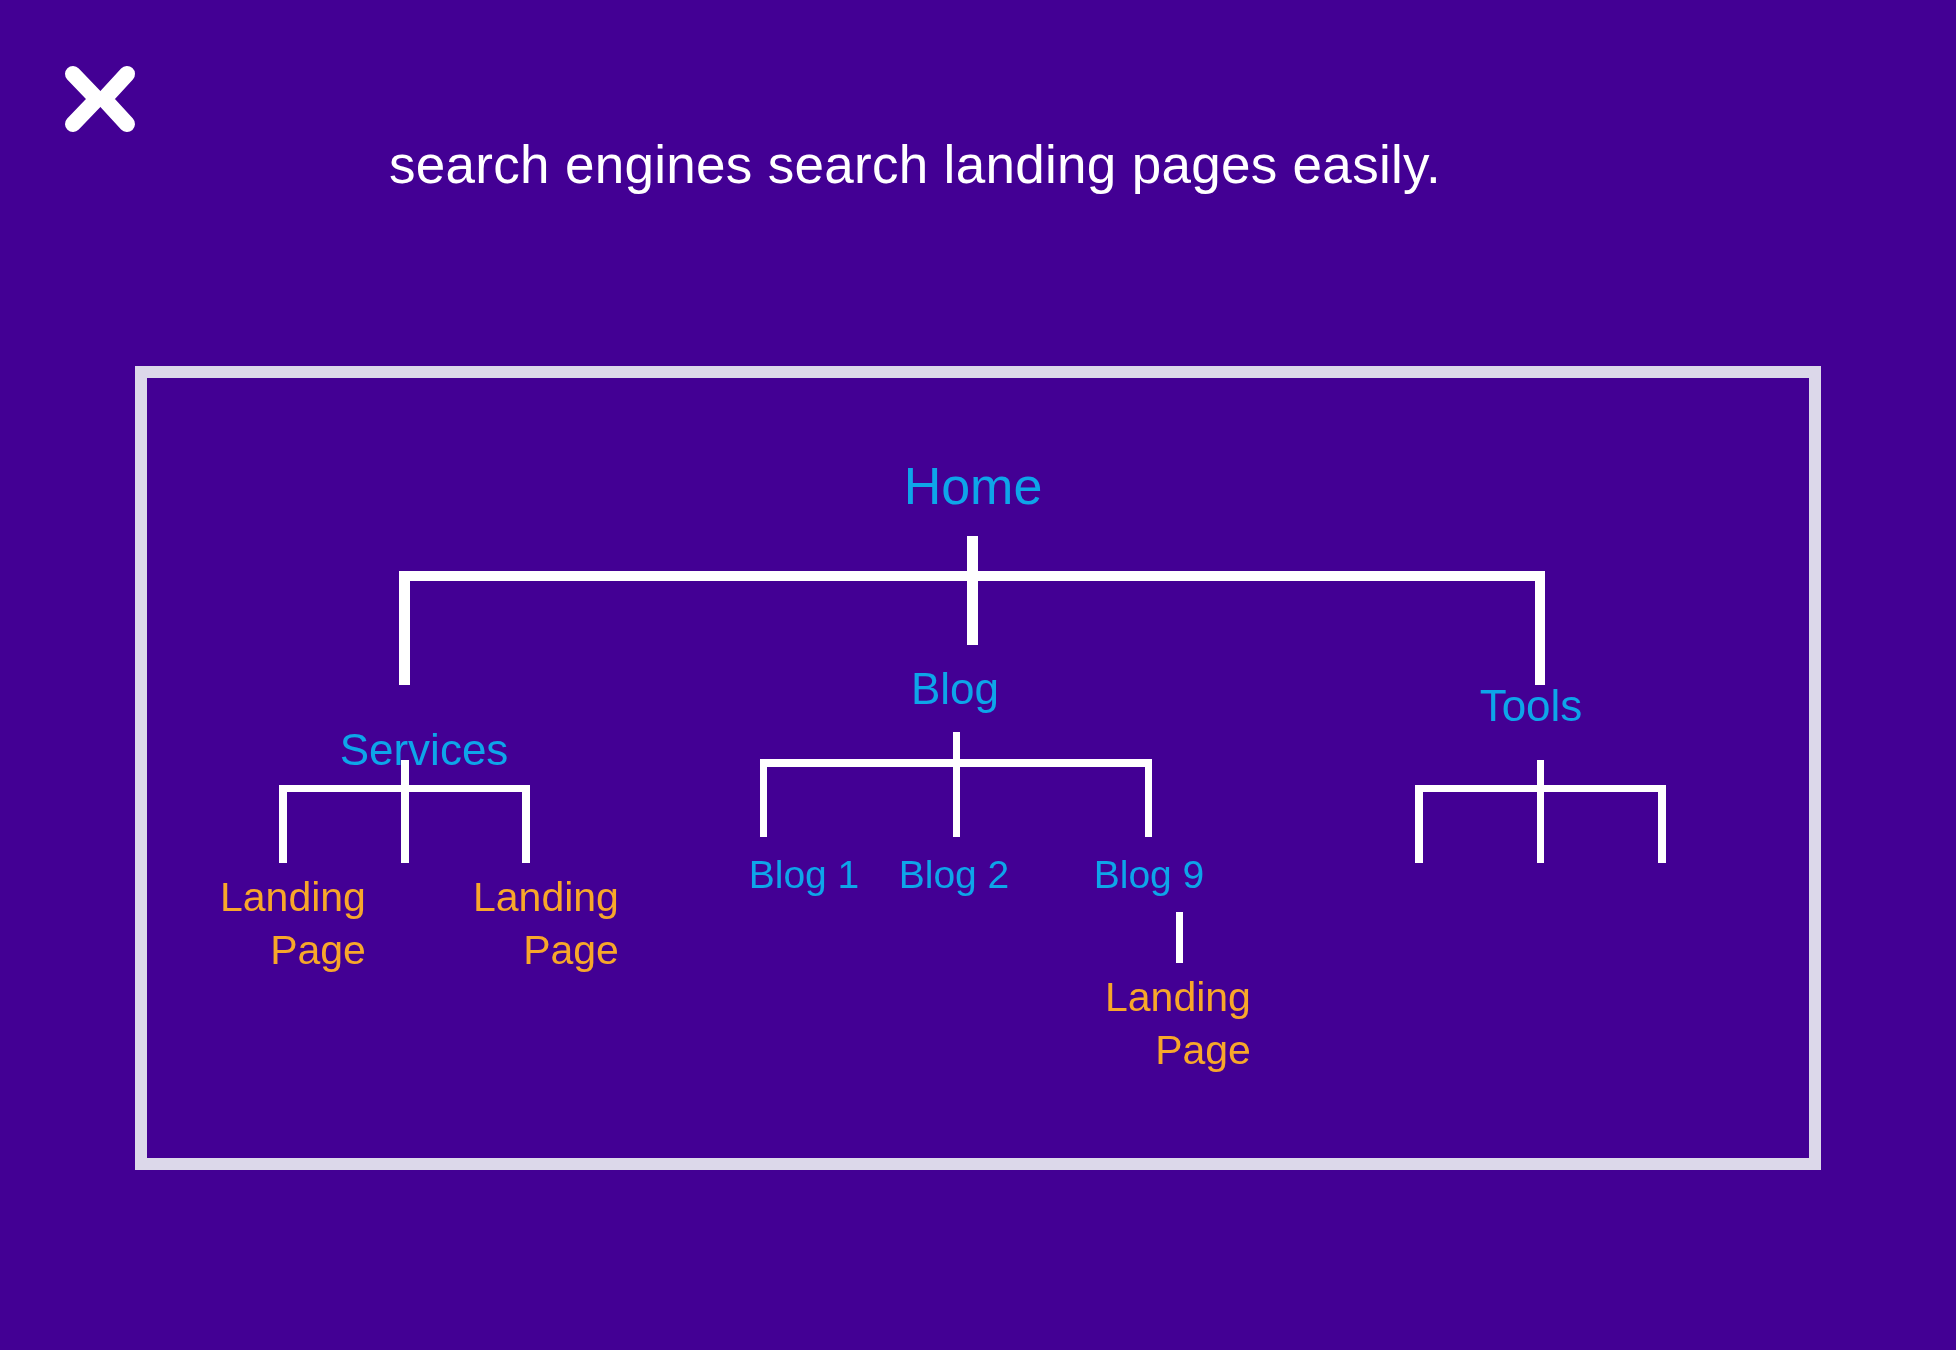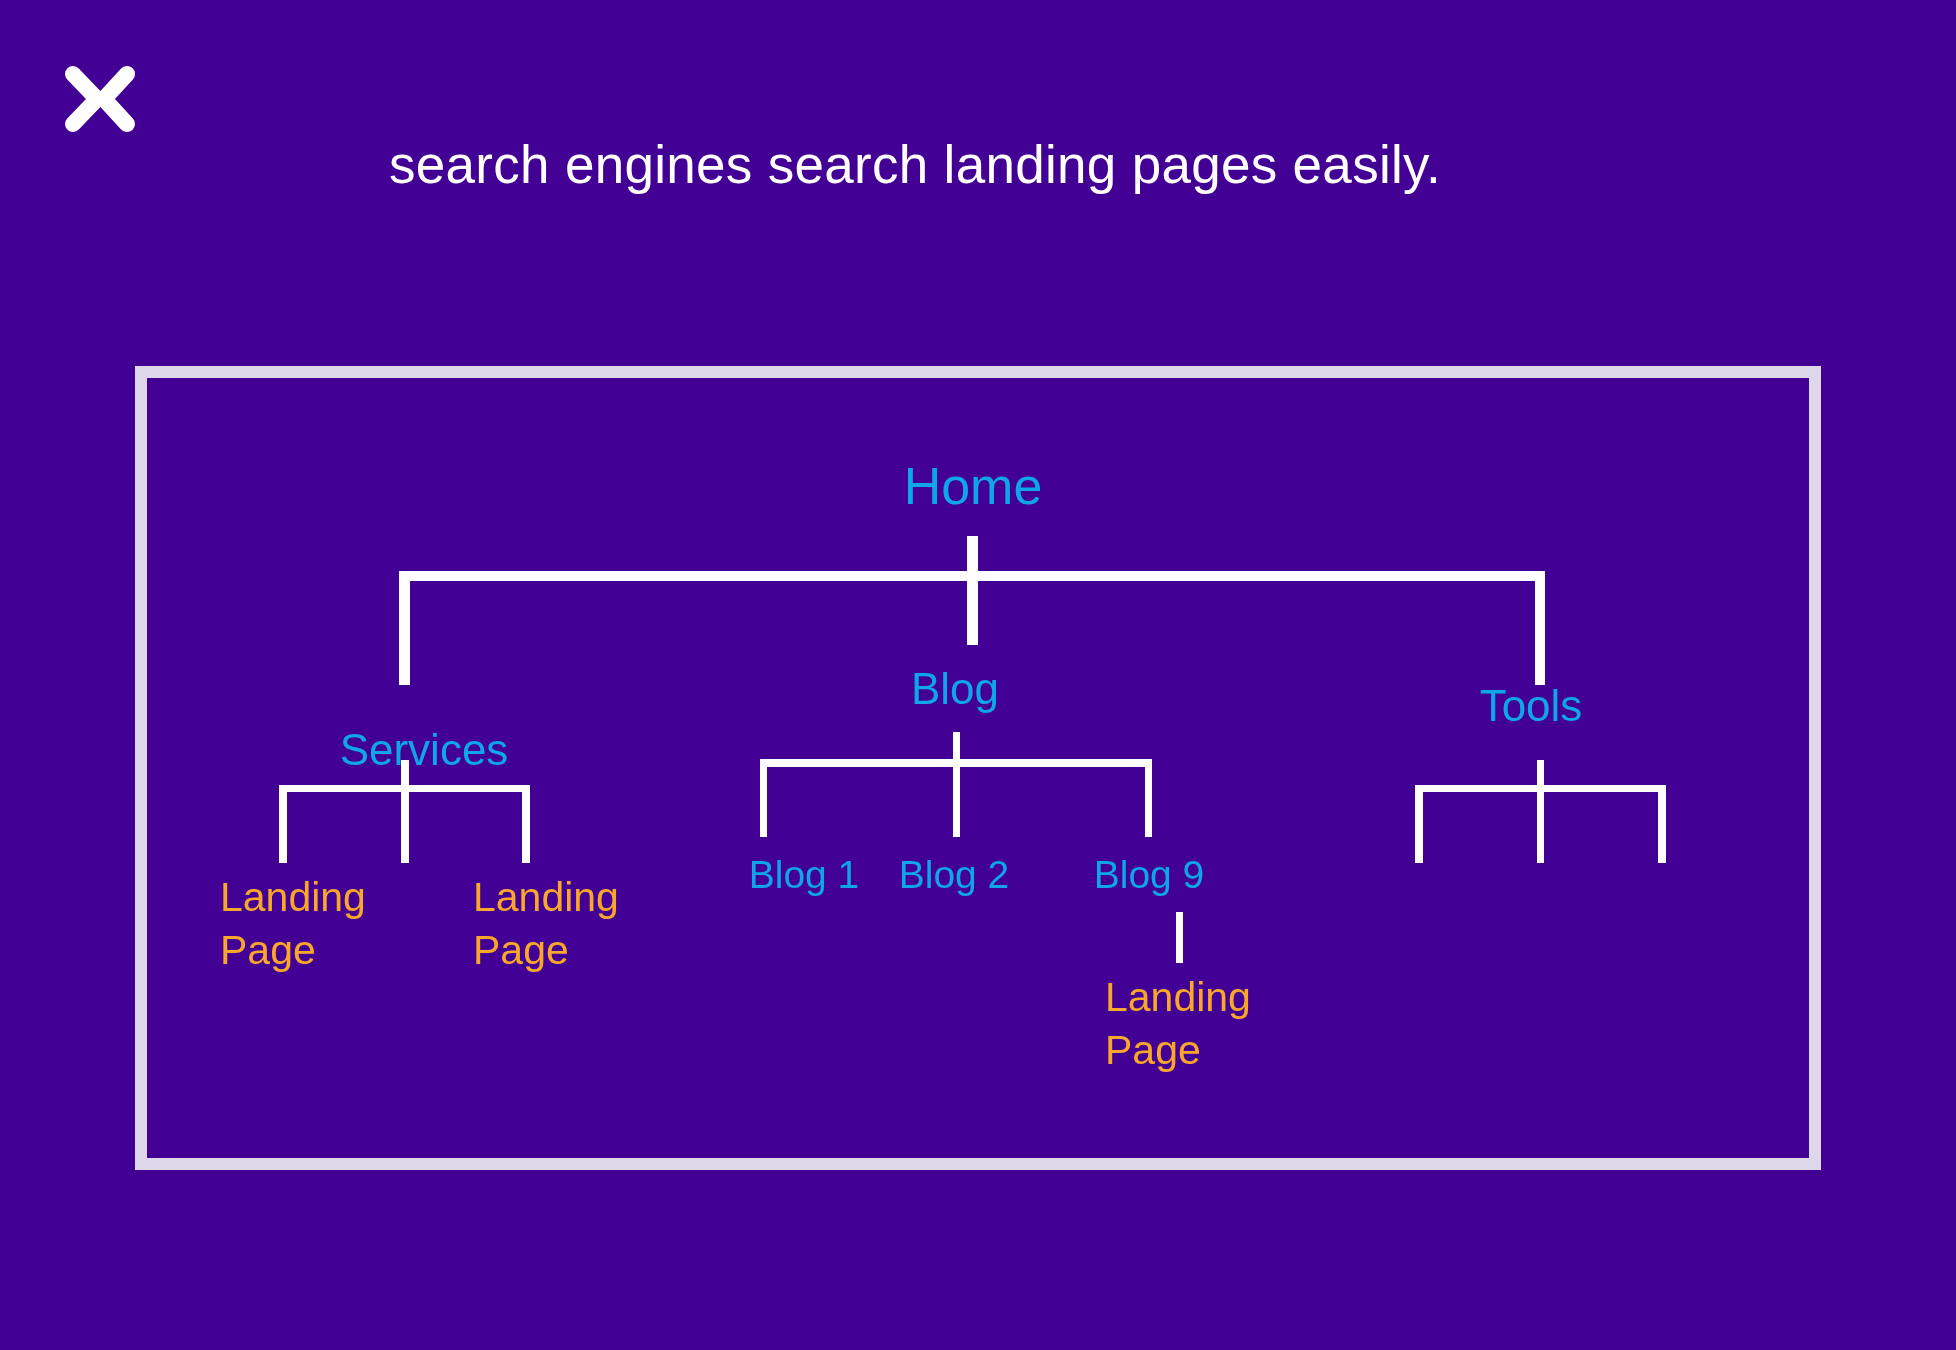--- a/index.html
+++ b/index.html
@@ -56,20 +56,21 @@
     }
     .node-home { font-size: 52px; line-height: 52px; }
     .node-l1 { font-size: 44px; line-height: 44px; }
     .node-l2 { font-size: 39px; line-height: 39px; }
     .landing {
       position: absolute;
       color: #f8a72a;
       font-size: 41px;
       line-height: 53px;
       white-space: nowrap;
+      text-align: right;
     }
     .landing span { display: block; }
   </style>
 </head>
 <body>
 
 <svg class="abs" id="logo" viewBox="60 60 80 80" xmlns="http://www.w3.org/2000/svg">
   <polyline points="73,74 97,99 73,124" fill="none" stroke="#ffffff" stroke-width="16" stroke-linecap="round" stroke-linejoin="round"></polyline>
   <polyline points="127,74 104,99 127,124" fill="none" stroke="#ffffff" stroke-width="16" stroke-linecap="round" stroke-linejoin="round"></polyline>
 </svg>

